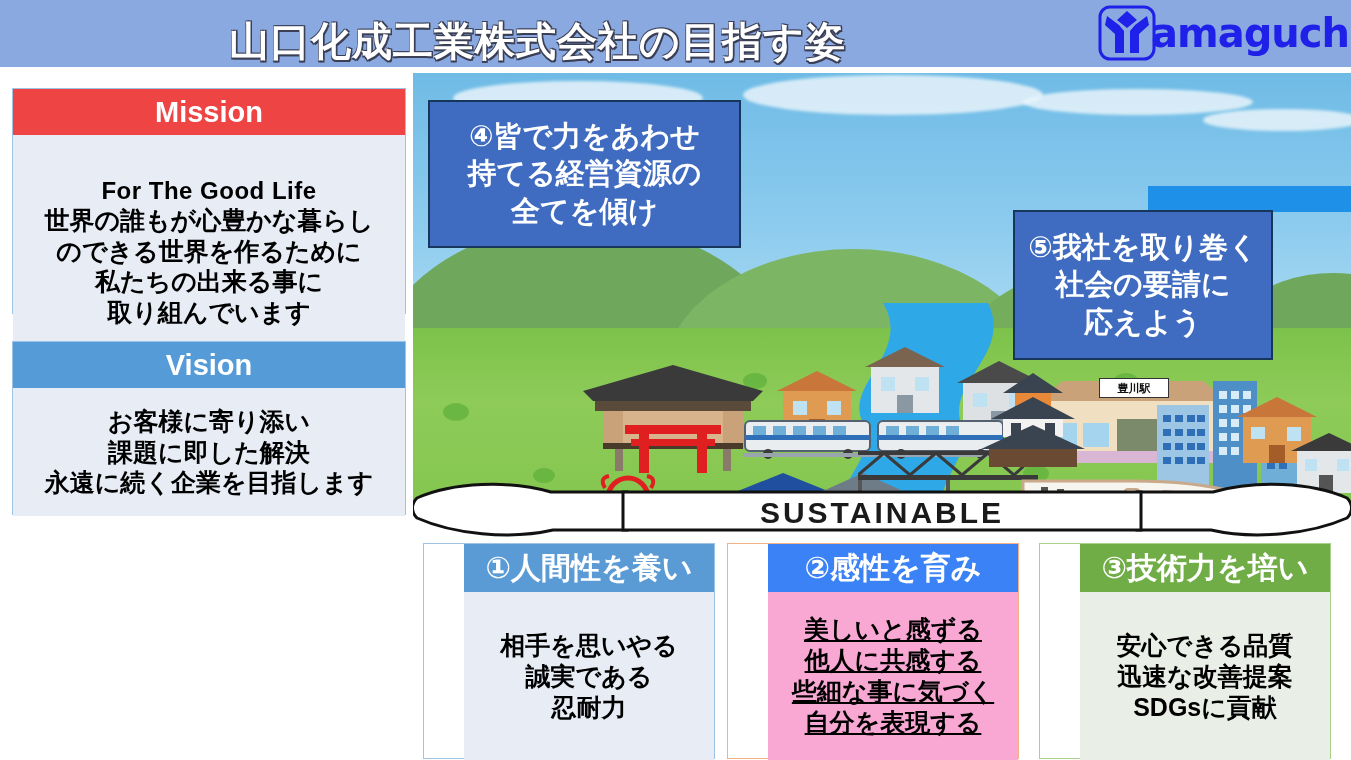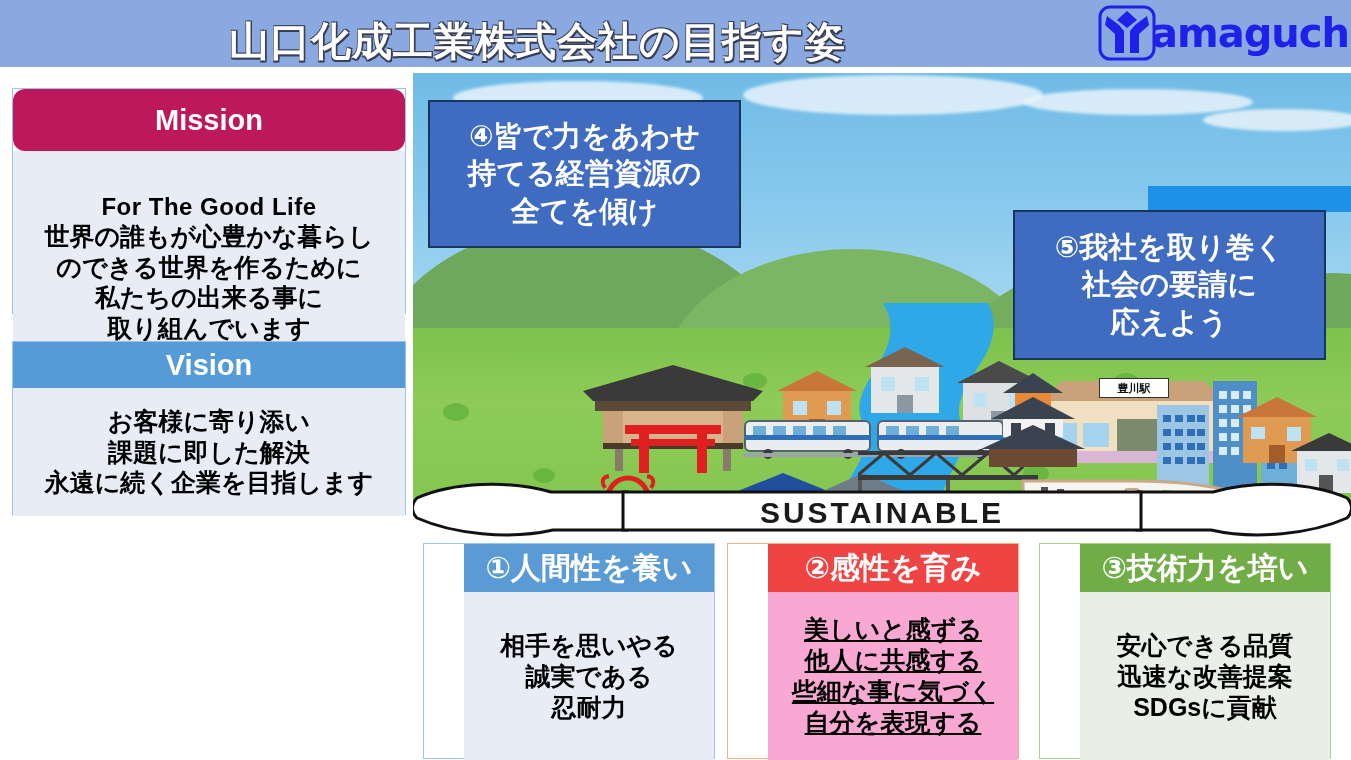--- a/index.html
+++ b/index.html
@@ -77,21 +77,21 @@
     justify-content: center;
   }
   .panel-body .line {
     color: #000000;
     font-weight: bold;
     white-space: nowrap;
     line-height: 1.22;
   }
 
   #mission-panel { left: 12px; top: 88px; width: 394px; height: 226px; }
-  #mission-panel .panel-head { height: 62px; background: #be185d; border-radius: 12px; }
+  #mission-panel .panel-head { height: 46px; background: #ef4444; }
   #mission-panel .panel-body { height: 231px; padding-top: 2px; }
   #mission-panel .line { font-size: 25px; }
   #mission-panel .line.en { font-size: 24px; letter-spacing: 0.5px; }
 
   #vision-panel { left: 12px; top: 341px; width: 394px; height: 174px; }
   #vision-panel .panel-head { height: 46px; background: #559BD8; }
   #vision-panel .panel-body { height: 128px; }
   #vision-panel .line { font-size: 25px; }
 
   
@@ -136,21 +136,21 @@
     box-sizing: border-box;
     color: #ffffff;
     font-weight: bold;
     display: flex;
     flex-direction: column;
     align-items: center;
     justify-content: center;
     line-height: 1.28;
   }
   #callout-4 { left: 428px; top: 84px; width: 313px; height: 148px; font-size: 29px; }
-  #callout-5 { left: 1013px; top: 210px; width: 313px; height: 150px; font-size: 29px; }
+  #callout-5 { left: 1013px; top: 210px; width: 260px; height: 150px; font-size: 29px; }
 
   
   .arrow-svg { position: absolute; left: 735px; top: 105px; width: 475px; height: 125px; }
 
   
   .hands-banner {
     position: absolute;
     left: 413px; top: 478px;
     width: 938px; height: 62px;
   }
@@ -184,21 +184,21 @@
     height: 168px;
   }
   .vbox .vbody .line {
     font-size: 25px; font-weight: bold; color: #000; white-space: nowrap;
     line-height: 1.24;
   }
   #vbox-1 { left: 423px; top: 543px; width: 292px; height: 216px; border: 1px solid #9DC3E6; }
   #vbox-1 .vhead { background: #5B9BD5; }
   #vbox-1 .vbody { background: #E7ECF5; }
   #vbox-2 { left: 727px; top: 543px; width: 292px; height: 216px; border: 1px solid #F4B183; }
-  #vbox-2 .vhead { background: #ef4444; }
+  #vbox-2 .vhead { background: #3b82f6; }
   #vbox-2 .vbody { background: #f9a8d4; text-decoration: underline; }
   #vbox-3 { left: 1039px; top: 543px; width: 292px; height: 216px; border: 1px solid #A9D18E; }
   #vbox-3 .vhead { background: #70AD47; }
   #vbox-3 .vbody { background: #E9EFE7; }
 </style>
 </head>
 <body>
 
 <div class="header">
   <div class="header-title">山口化成工業株式会社の目指す姿</div>

